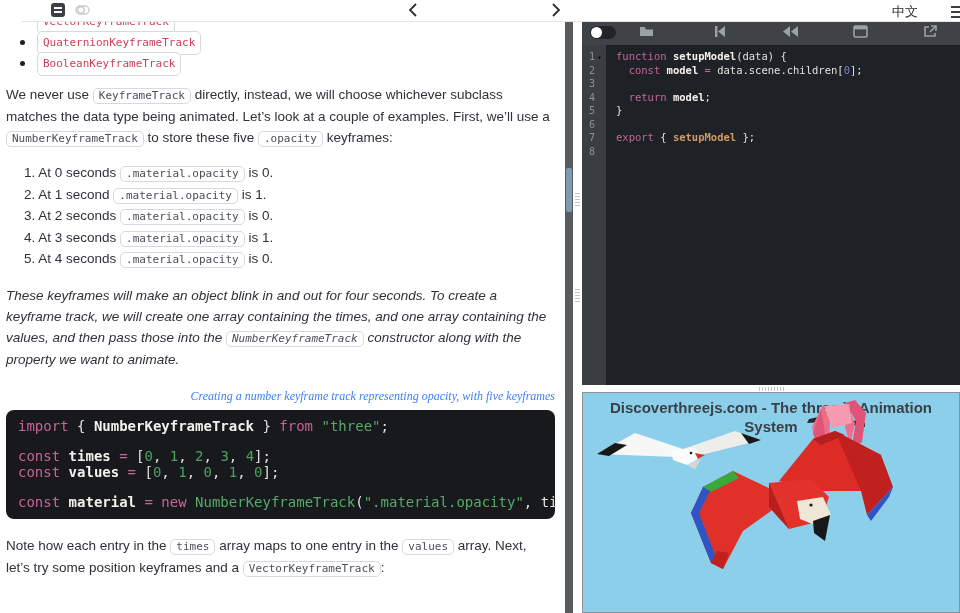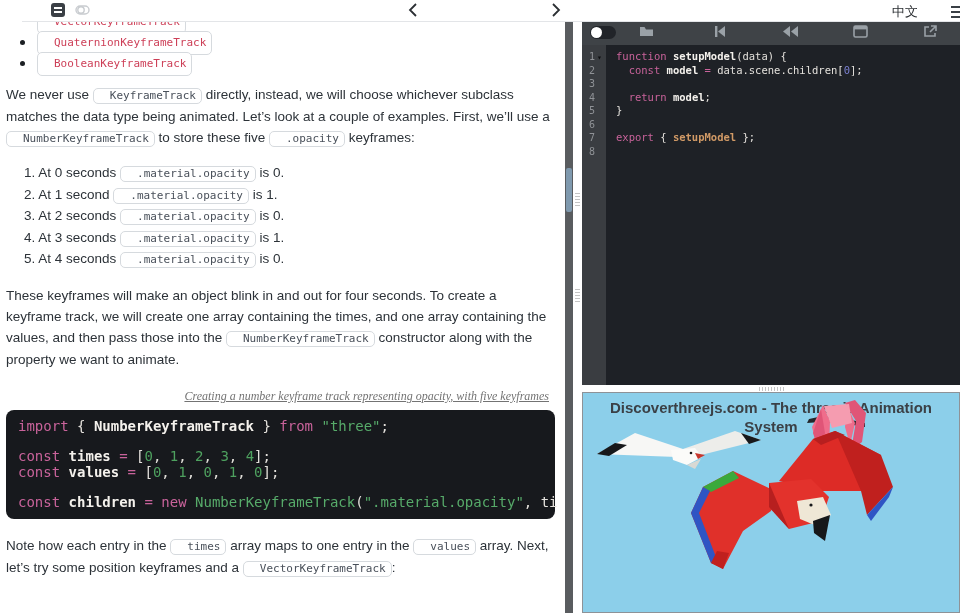--- a/index.html
+++ b/index.html
@@ -17,35 +17,35 @@
   .chev{position:absolute;top:2px;}
   #chev-prev{left:386px;} #chev-next{left:529px;}
   #lang-btn{position:absolute;right:64px;top:3px;font-size:13px;color:#2b2f33;cursor:pointer;}
   #menu-icon{position:absolute;right:15px;top:6px;width:16px;height:2px;background:#3a3f45;
           box-shadow:0 5px 0 #3a3f45,0 10px 0 #3a3f45;cursor:pointer;}
 
   
   #doc{position:absolute;left:0;top:22px;width:557px;height:591px;overflow:hidden;
        padding:0 0 0 6px;box-sizing:border-box;font-size:13.5px;line-height:21px;}
   .chip{font-family:"DejaVu Sans Mono",monospace;font-size:11px;color:#49505a;background:#fff;
-        border:1px solid #d6dade;border-radius:5px;padding:0 5px 1px 16px;white-space:nowrap;}
+        border:1px solid #d6dade;border-radius:5px;padding:0 5px 1px 5px;white-space:nowrap;}
   .link-chip .chip,.link-chip{color:#cd3f57;}
   ul.tracks{list-style:none;margin:0;padding:0 0 0 14px;}
   ul.tracks li{height:21px;display:flex;align-items:center;gap:12px;}
   ul.tracks li .bullet{width:5px;height:5px;border-radius:50%;background:#1b1f23;flex:none;}
   ul.tracks li.clipped{margin-top:-11px;}
   ul.tracks li.clipped .bullet{visibility:hidden;}
   p.body{margin:10px 0 0 0;width:548px;}
-  #p1{margin-top:10px;} #p2{margin-top:14px;} #p3{margin-top:16px;}
+  #p1{margin-top:10px;} #p2{margin-top:14px;font-style:italic;} #p3{margin-top:16px;}
   ol.steps{margin:14px 0 0 0;padding:0 0 0 18px;list-style:none;counter-reset:st;}
   ol.steps li{counter-increment:st;line-height:20.6px;}
   ol.steps li:before{content:counter(st) ". ";}
   figure.codefig{margin:16px 0 0 0;width:549px;}
-  figcaption{font-family:"Liberation Serif",serif;font-style:italic;font-size:12px;color:#737373;
-             text-align:right;margin:0 6px 3px 0;text-decoration:underline;}
+  figcaption{font-family:"Liberation Serif",serif;font-style:italic;font-size:12px;color:#3b82f6;
+             text-align:right;margin:0 0 3px 0;}
   .codeblock{background:#17191d;border-radius:8px;padding:9px 12px;width:525px;
              font-family:"DejaVu Sans Mono",monospace;font-size:14px;line-height:15.2px;color:#e4e1dc;}
   .cl{height:15.2px;white-space:pre;}
   .tk{color:#c9639b;margin-top:35px;} .tw{color:#e4e1dc;} .tb{color:#f4f1ec;font-weight:bold;}
   .ts{color:#57ab6a;} .tn{color:#4ea15f;} .to{color:#d19a66;font-weight:bold;} .tp{color:#7b80d1;}
 
   
   #doc-scrollbar{position:absolute;left:565px;top:21px;width:8px;height:592px;background:#595c5f;z-index:25;}
   #doc-scrollthumb{position:absolute;left:1px;top:147px;width:6px;height:44px;background:#7f99ae;border-radius:2px;}
 
@@ -135,21 +135,21 @@
     <p class="body" id="p2">These keyframes will make an object blink in and out for four seconds. To create a keyframe track, we will create one array containing the times, and one array containing the values, and then pass those into the <span class="chip">NumberKeyframeTrack</span> constructor along with the property we want to animate.</p>
 
     <figure class="codefig">
       <figcaption>Creating a number keyframe track representing opacity, with five keyframes</figcaption>
       <div class="codeblock">
         <div class="cl"><span class="tk">import</span><span class="tw"> { </span><span class="tb">NumberKeyframeTrack</span><span class="tw"> } </span><span class="tk">from</span><span class="tw"> </span><span class="ts">"three"</span><span class="tw">;</span></div>
         <div class="cl"></div>
         <div class="cl"><span class="tk">const</span><span class="tw"> </span><span class="tb">times</span><span class="tw"> </span><span class="tk">=</span><span class="tw"> [</span><span class="tn">0</span><span class="tw">, </span><span class="tn">1</span><span class="tw">, </span><span class="tn">2</span><span class="tw">, </span><span class="tn">3</span><span class="tw">, </span><span class="tn">4</span><span class="tw">];</span></div>
         <div class="cl"><span class="tk">const</span><span class="tw"> </span><span class="tb">values</span><span class="tw"> </span><span class="tk">=</span><span class="tw"> [</span><span class="tn">0</span><span class="tw">, </span><span class="tn">1</span><span class="tw">, </span><span class="tn">0</span><span class="tw">, </span><span class="tn">1</span><span class="tw">, </span><span class="tn">0</span><span class="tw">];</span></div>
         <div class="cl"></div>
-        <div class="cl"><span class="tk">const</span><span class="tw"> </span><span class="tb">children</span><span class="tw"> </span><span class="tk">=</span><span class="tw"> </span><span class="tk">new</span><span class="tw"> </span><span class="ts">NumberKeyframeTrack</span><span class="tw">(</span><span class="ts">".material.opacity"</span><span class="tw">, times, values);</span></div>
+        <div class="cl"><span class="tk">const</span><span class="tw"> </span><span class="tb">material</span><span class="tw"> </span><span class="tk">=</span><span class="tw"> </span><span class="tk">new</span><span class="tw"> </span><span class="ts">NumberKeyframeTrack</span><span class="tw">(</span><span class="ts">".material.opacity"</span><span class="tw">, times, values);</span></div>
       </div>
     </figure>
 
     <p class="body" id="p3">Note how each entry in the <span class="chip">times</span> array maps to one entry in the <span class="chip">values</span> array. Next, let’s try some position keyframes and a <span class="chip">VectorKeyframeTrack</span>:</p>
 
   </div>
 
   <div id="doc-scrollbar">
     <div id="doc-scrollthumb"></div>
   </div>

